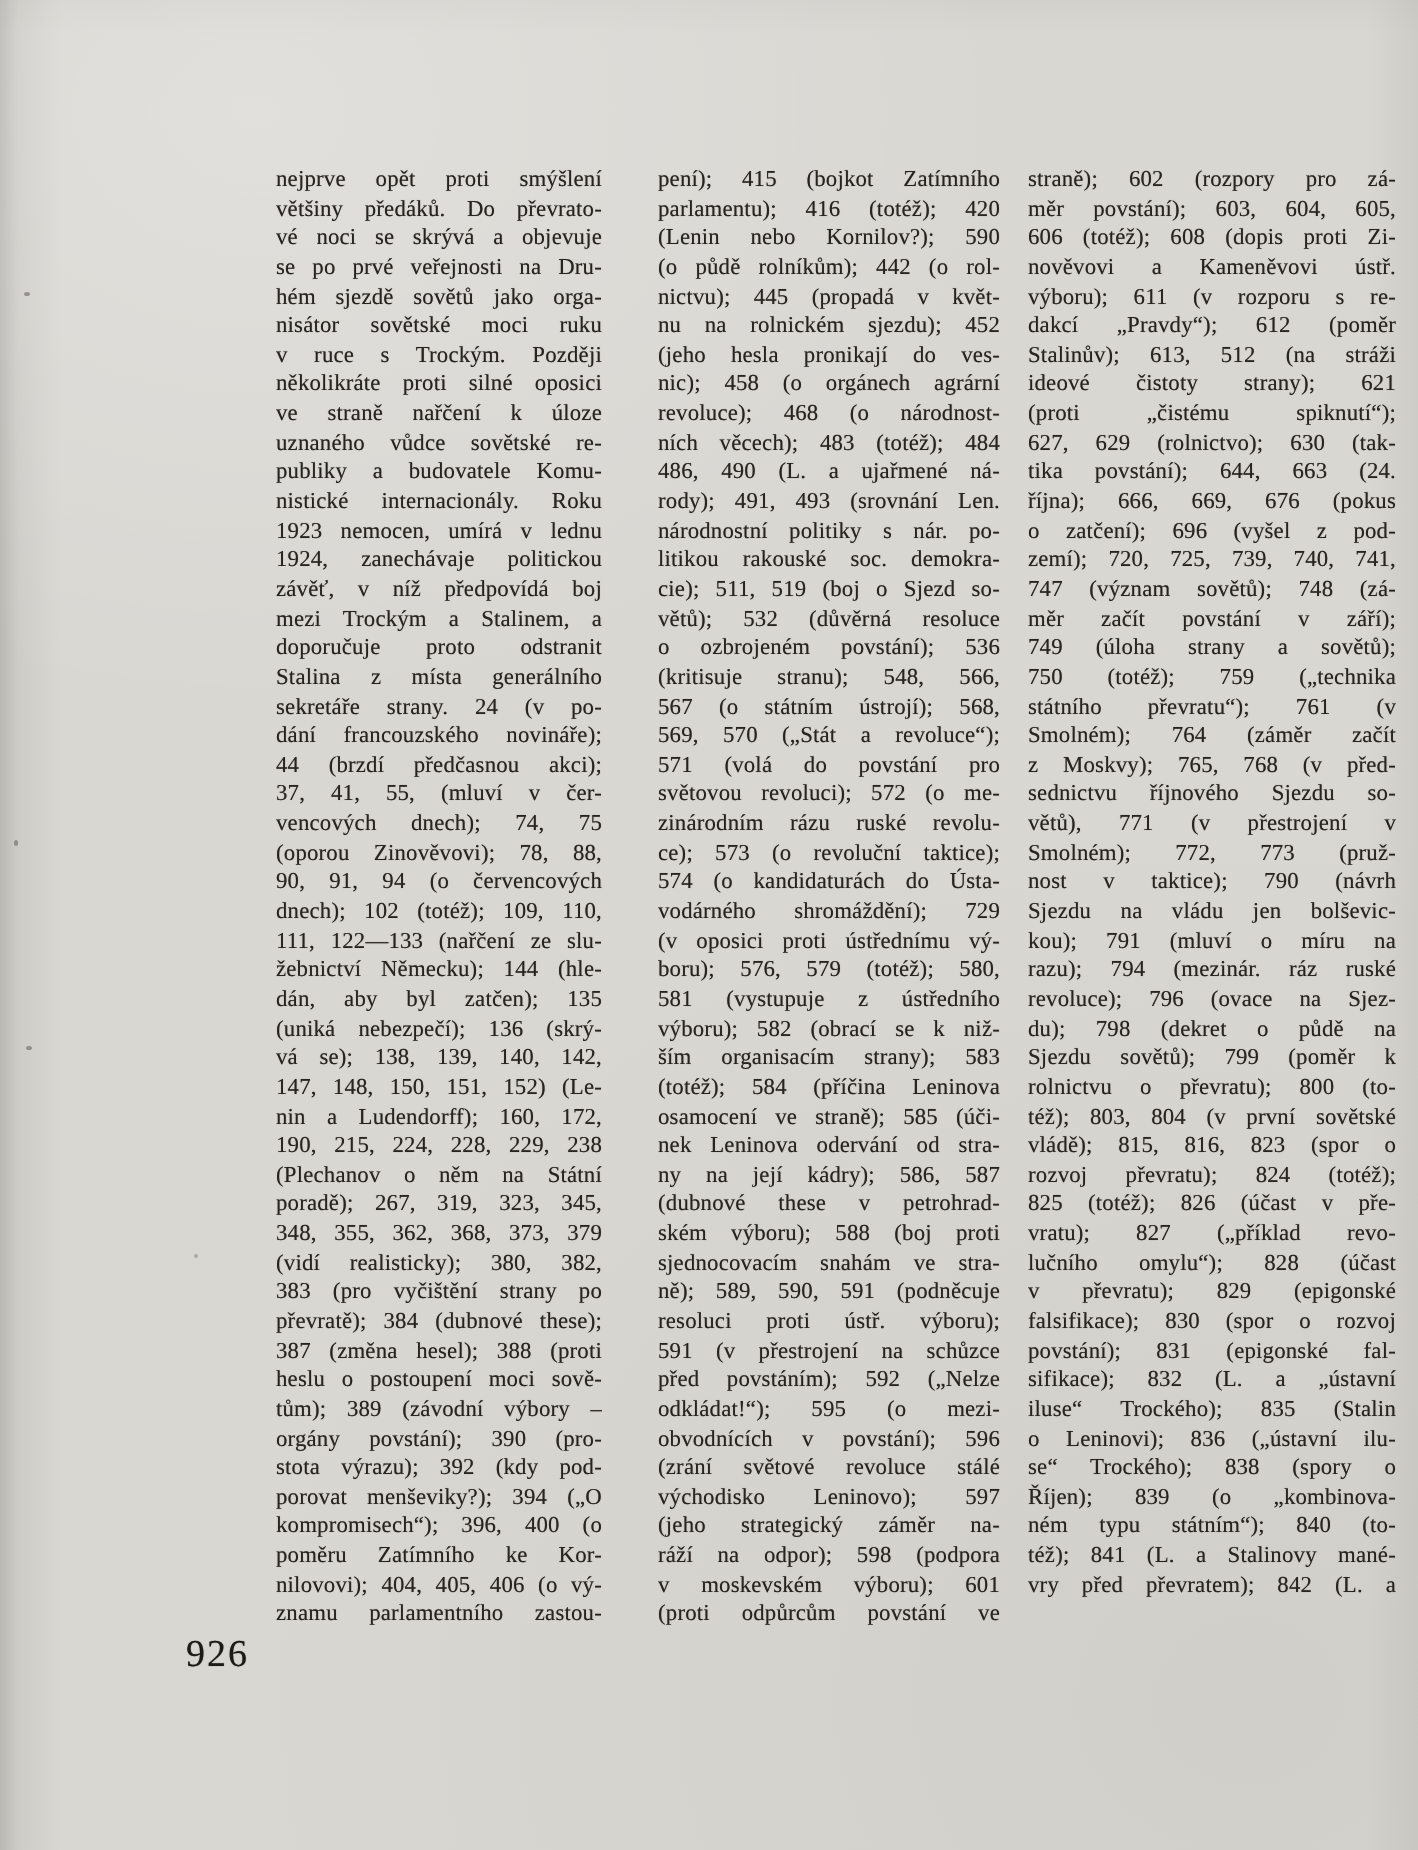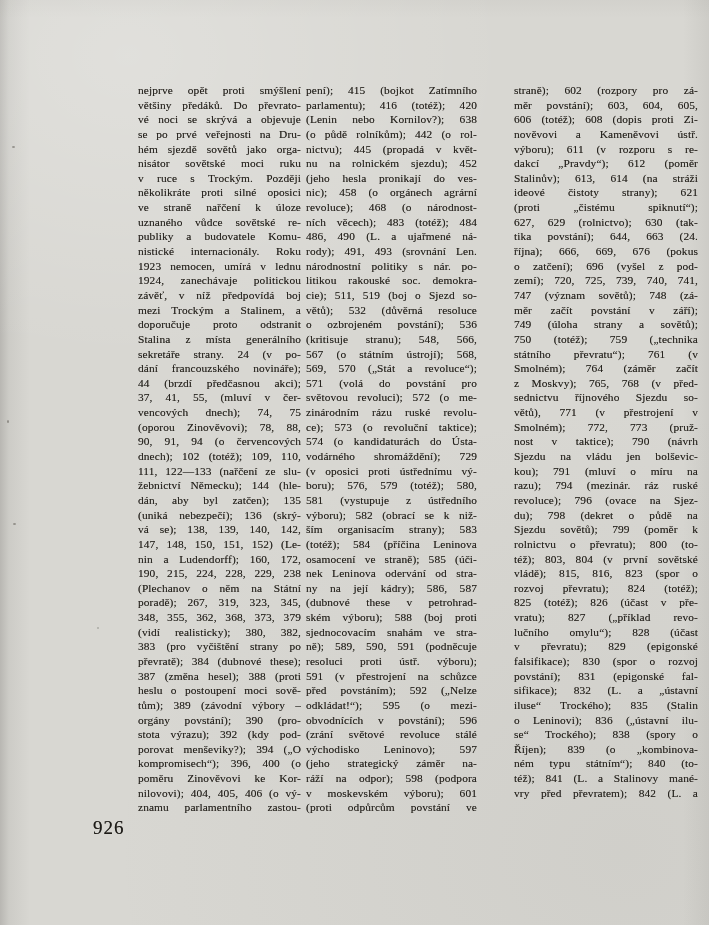--- a/index.html
+++ b/index.html
@@ -24,21 +24,21 @@
     position: absolute;
     top: 51px;
     color: #27241f;
     font-size: 11.4px;
     line-height: 14.65px;
     letter-spacing: 0.1px;
     text-shadow: 0 0 0.4px rgba(48,44,38,0.55);
     margin-top: 32px;
   }
   .col-1 { left: 138px; width: 163px; }
-  .col-2 { left: 306px; width: 171px; }
+  .col-2 { left: 329px; width: 171px; }
   .col-3 { left: 514px; width: 184px; }
 
   .line {
     height: 14.65px;
     overflow: hidden;
     text-align: justify;
     text-align-last: justify;
   }
 
   .page-number {
@@ -109,28 +109,28 @@
       <div class="line">(vidí realisticky); 380, 382,</div>
       <div class="line">383 (pro vyčištění strany po</div>
       <div class="line">převratě); 384 (dubnové these);</div>
       <div class="line">387 (změna hesel); 388 (proti</div>
       <div class="line">heslu o postoupení moci sově-</div>
       <div class="line">tům); 389 (závodní výbory –</div>
       <div class="line">orgány povstání); 390 (pro-</div>
       <div class="line">stota výrazu); 392 (kdy pod-</div>
       <div class="line">porovat menševiky?); 394 („O</div>
       <div class="line">kompromisech“); 396, 400 (o</div>
-      <div class="line">poměru Zinověvovi ke Kor-</div>
+      <div class="line">poměru Zatímního ke Kor-</div>
       <div class="line">nilovovi); 404, 405, 406 (o vý-</div>
       <div class="line">znamu parlamentního zastou-</div>
     </div>
   <div class="col col-2">
       <div class="line">pení); 415 (bojkot Zatímního</div>
       <div class="line">parlamentu); 416 (totéž); 420</div>
-      <div class="line">(Lenin nebo Kornilov?); 638</div>
+      <div class="line">(Lenin nebo Kornilov?); 590</div>
       <div class="line">(o půdě rolníkům); 442 (o rol-</div>
       <div class="line">nictvu); 445 (propadá v květ-</div>
       <div class="line">nu na rolnickém sjezdu); 452</div>
       <div class="line">(jeho hesla pronikají do ves-</div>
       <div class="line">nic); 458 (o orgánech agrární</div>
       <div class="line">revoluce); 468 (o národnost-</div>
       <div class="line">ních věcech); 483 (totéž); 484</div>
       <div class="line">486, 490 (L. a ujařmené ná-</div>
       <div class="line">rody); 491, 493 (srovnání Len.</div>
       <div class="line">národnostní politiky s nár. po-</div>
@@ -172,21 +172,21 @@
       <div class="line">v moskevském výboru); 601</div>
       <div class="line">(proti odpůrcům povstání ve</div>
     </div>
   <div class="col col-3">
       <div class="line">straně); 602 (rozpory pro zá-</div>
       <div class="line">měr povstání); 603, 604, 605,</div>
       <div class="line">606 (totéž); 608 (dopis proti Zi-</div>
       <div class="line">nověvovi a Kameněvovi ústř.</div>
       <div class="line">výboru); 611 (v rozporu s re-</div>
       <div class="line">dakcí „Pravdy“); 612 (poměr</div>
-      <div class="line">Stalinův); 613, 614 (na stráži</div>
+      <div class="line">Stalinův); 613, 512 (na stráži</div>
       <div class="line">ideové čistoty strany); 621</div>
       <div class="line">(proti „čistému spiknutí“);</div>
       <div class="line">627, 629 (rolnictvo); 630 (tak-</div>
       <div class="line">tika povstání); 644, 663 (24.</div>
       <div class="line">října); 666, 669, 676 (pokus</div>
       <div class="line">o zatčení); 696 (vyšel z pod-</div>
       <div class="line">zemí); 720, 725, 739, 740, 741,</div>
       <div class="line">747 (význam sovětů); 748 (zá-</div>
       <div class="line">měr začít povstání v září);</div>
       <div class="line">749 (úloha strany a sovětů);</div>

